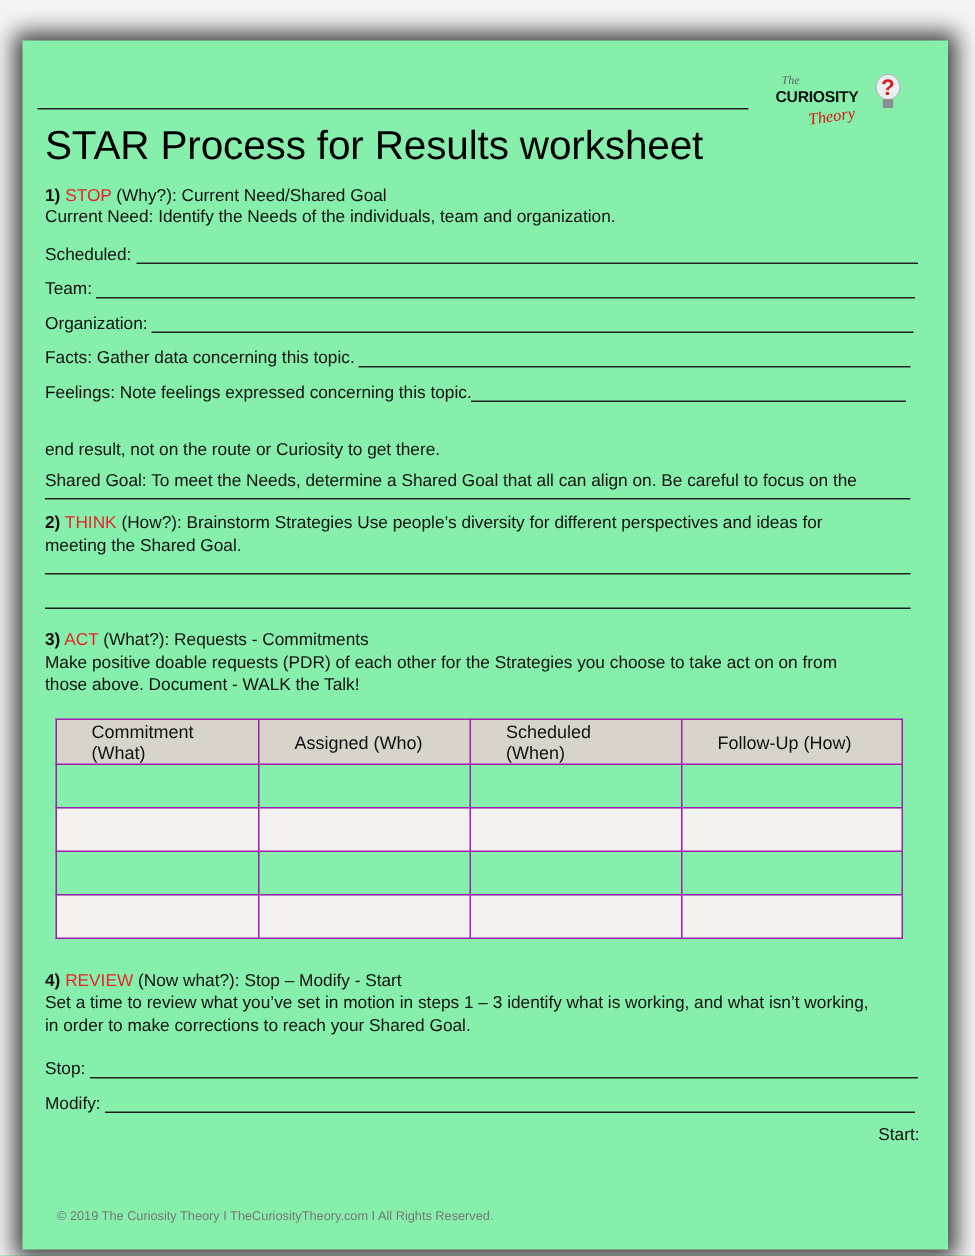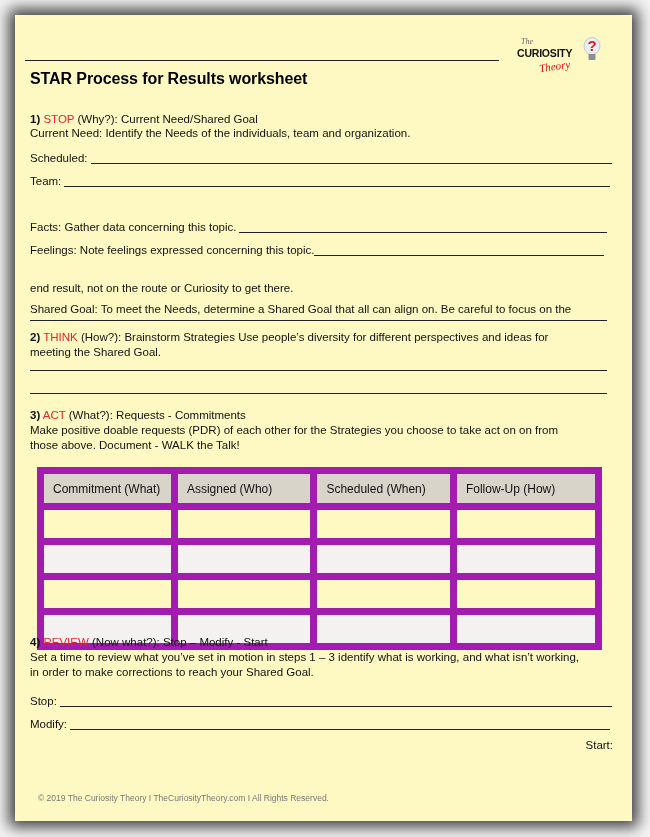--- a/index.html
+++ b/index.html
@@ -4,45 +4,45 @@
 <style>
   html, body { margin: 0; padding: 0; }
   body {
     width: 650px; height: 837px; position: relative; overflow: hidden;
     background: radial-gradient(ellipse at center, #9a9a9a 0%, #dcdcdc 100%);
     background: #f4f4f4;
     font-family: "Liberation Sans", sans-serif;
     color: #111;
   }
   .page {
-    position: absolute; left: 15px; top: 15px; width: 617px; height: 806px;
-    background: #fef9c3;
+    position: absolute; left: 15px; top: 27px; width: 617px; height: 806px;
+    background: #86efac;
     box-shadow: 0 0 14px 6px rgba(0,0,0,0.75);
   }
   .abs { position: absolute; }
   .top-rule { left: 10px; top: 45px; width: 474px; border-top: 1.5px solid #222; }
-  .title { left: 15px; top: 55px; font-size: 16px; font-weight: bold; letter-spacing: -0.1px; color: #000; white-space: nowrap; }
+  .title { left: 15px; top: 55px; font-size: 27px; font-weight: normal; letter-spacing: -0.1px; color: #000; white-space: nowrap; }
   .logo { left: 498px; top: 20px; width: 100px; height: 60px; }
   .logo .the { position: absolute; left: 8px; top: 2px; font-family: "Liberation Serif", serif; font-style: italic; font-size: 8px; color: #666; }
   .logo .cur { position: absolute; left: 4px; top: 12px; font-size: 10.5px; font-weight: bold; color: #111; letter-spacing: -0.2px; }
   .logo .thy { position: absolute; left: 26px; top: 25px; font-family: "Liberation Serif", serif; font-style: italic; font-size: 11px; color: #d11; transform: rotate(-8deg); }
   .logo .bulb { position: absolute; left: 70px; top: 2px; width: 18px; height: 26px; }
   .txt { font-size: 11.5px; line-height: 15px; color: #111; white-space: nowrap; }
   .hl { color: #e3262b; font-weight: normal; }
   .num { font-weight: bold; }
   .fill { display: flex; align-items: flex-end; font-size: 11.5px; color: #111; }
   .fill .lbl { white-space: nowrap; }
   .fill .ln { flex: 1; border-bottom: 1px solid #222; margin-left: 3px; height: 12px; }
   .rule { border-top: 1px solid #222; }
   table.act {
     position: absolute; left: 22px; top: 452px; width: 565px;
     border-collapse: collapse; font-size: 11.5px;
   }
   table.act th, table.act td {
-    border: 7px solid #a21caf; height: 28px; padding: 0 9px; text-align: left; font-weight: normal; color: #111;
+    border: 1px solid #a21caf; height: 28px; padding: 0 23px; text-align: left; font-weight: normal; color: #111;
   }
   table.act th { background: #d9d4ca; height: 29px; font-size: 12px; }
   table.act tr.alt td { background: #f3f2f0; }
   .footer { left: 23px; top: 778px; font-size: 8.5px; color: #777; white-space: nowrap; }
 </style>
 </head>
 <body>
 
 <div class="page">
 
@@ -66,20 +66,24 @@
     <span class="hl">STOP</span><span> (Why?): Current Need/Shared Goal</span>
   </div>
   <div class="abs txt" style="left:15px; top:111px;">Current Need: Identify the Needs of the individuals, team and organization.</div>
 
   <div class="abs fill" style="left:15px; top:136px; width:582px;">
     <span class="lbl">Scheduled:</span>
       <span class="ln"></span>
   </div>
   <div class="abs fill" style="left:15px; top:159px; width:580px;text-align:center;">
     <span class="lbl">Team:</span>
+      <span class="ln"></span>
+  </div>
+  <div class="abs fill" style="left:15px; top:182px; width:579px;">
+    <span class="lbl">Organization:</span>
       <span class="ln"></span>
   </div>
   <div class="abs fill" style="left:15px; top:205px; width:577px;">
     <span class="lbl">Facts: Gather data concerning this topic.</span>
       <span class="ln"></span>
   </div>
   <div class="abs fill" style="left:15px; top:228px; width:574px;">
     <span class="lbl">Feelings: Note feelings expressed concerning this topic.</span>
       <span class="ln" style="margin-left:0"></span>
   </div>

